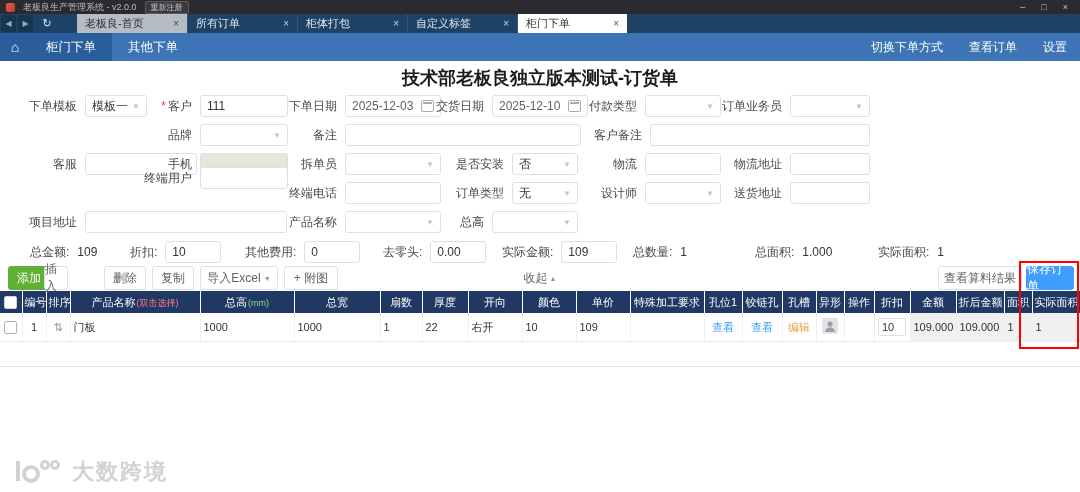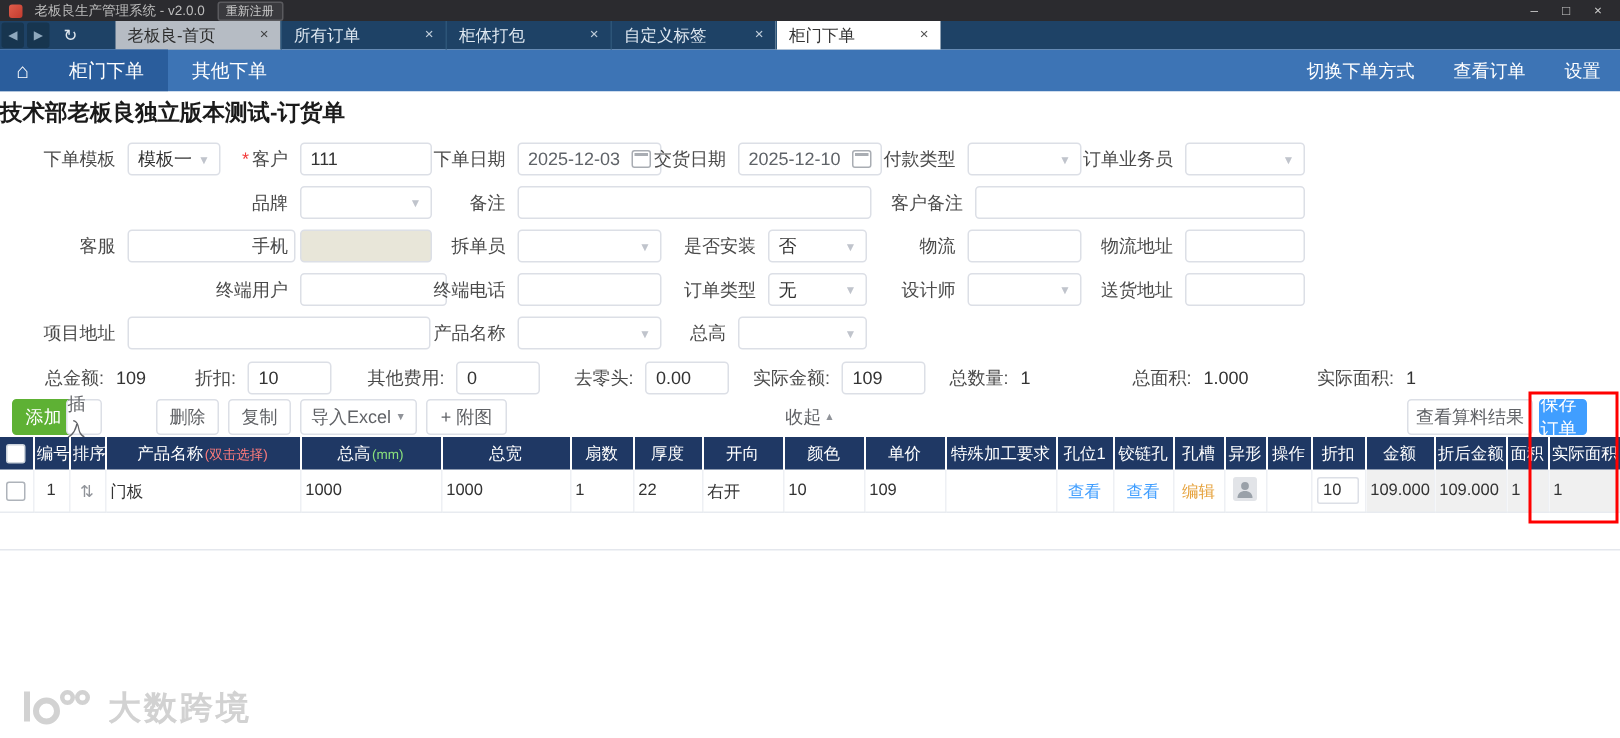--- a/index.html
+++ b/index.html
@@ -26,21 +26,21 @@
   
   .navbar{height:28px;background:#3d74b5;display:flex;align-items:stretch;color:#fff;}
   .home-sq{width:30px;background:#2a5d9c;display:flex;align-items:center;justify-content:center;font-size:14px;color:#fff;}
   .nav-item{display:flex;align-items:center;padding:0 16px;font-size:12.5px;}
   .nav-item.active{background:#2a5d9c;}
   .nav-spacer{flex:1;}
   .nav-link{display:flex;align-items:center;padding:0 13px;font-size:12px;}
 
   
   .content{position:relative;height:431px;background:#fff;}
-  .page-title{position:absolute;top:5px;left:0;width:100%;text-align:left;font-size:15px;font-weight:bold;color:#1a1a1a;}
+  .page-title{position:absolute;top:5px;left:0;width:100%;text-align:center;font-size:18px;font-weight:bold;color:#1a1a1a;}
 
   
   .fld{position:absolute;height:22px;}
   .flabel{position:absolute;right:100%;top:0;width:110px;height:22px;line-height:22px;padding-right:8px;box-sizing:border-box;text-align:right;white-space:nowrap;color:#4a4a4a;}
   .req{color:#f23c3c;font-style:normal;margin-right:2px;}
   .fctl{width:100%;height:22px;box-sizing:border-box;border:1px solid #dcdfe6;border-radius:3px;background:#fff;display:flex;align-items:center;justify-content:space-between;padding:0 6px;overflow:hidden;white-space:nowrap;}
   .fctl .val{flex:1;overflow:hidden;text-align:left;color:#333;}
   .fctl .val.datev{color:#5f6368;}
   .fctl .val.ph{color:#bfbfbf;font-size:11px;}
   .fctl.dis{background:#e8e6d9;}
@@ -237,21 +237,21 @@
         <span class="val"></span>
       </div>
     </div>
     <div class="fld" style="left:790px;top:92px;width:80px">
       <span class="flabel">物流地址</span>
       <div class="fctl">
         <span class="val"></span>
       </div>
     </div>
 
-    <div class="fld" style="left:200px;top:121px;width:98px">
+    <div class="fld" style="left:200px;top:106px;width:88px">
       <span class="flabel">终端用户</span>
       <div class="fctl">
         <span class="val"></span>
       </div>
     </div>
     <div class="fld" style="left:345px;top:121px;width:96px">
       <span class="flabel">终端电话</span>
       <div class="fctl">
         <span class="val"></span>
       </div>
@@ -338,21 +338,21 @@
     <div class="btn" style="left:200px;width:78px">
       <span>导入Excel</span>
       <span class="mini-caret">▼</span>
     </div>
     <div class="btn" style="left:284px;width:54px">+ 附图</div>
     <div class="collapse">
       <span>收起</span>
       <span class="col-caret">▲</span>
     </div>
     <div class="btn" style="left:938px;width:84px">查看算料结果</div>
-    <div class="btn blue" style="left:1026px;width:32px">保存订单</div>
+    <div class="btn blue" style="left:1026px;width:48px">保存订单</div>
 
     <div class="grid-wrap">
       <table class="grid">
         <colgroup>
           <col style="width:22px">
             <col style="width:24px">
             <col style="width:24px">
             <col style="width:130px">
           <col style="width:94px">
             <col style="width:86px">

